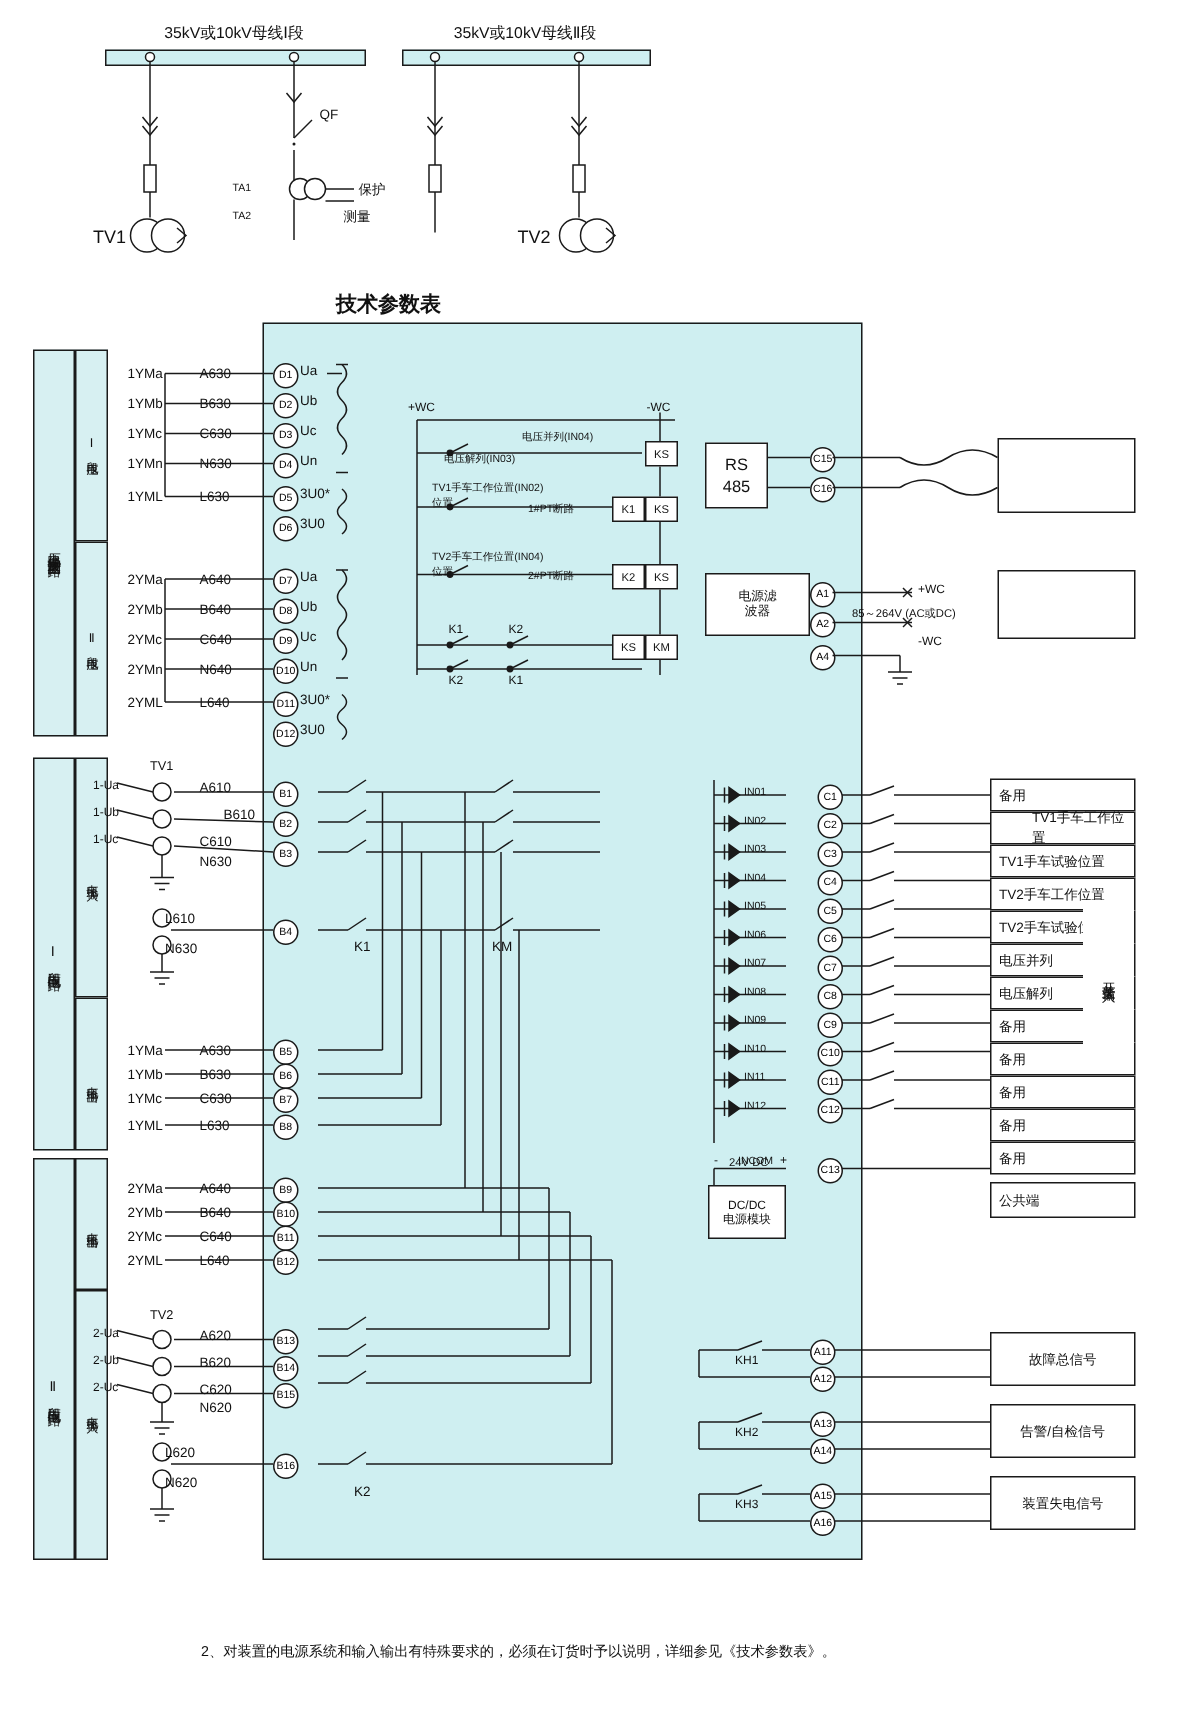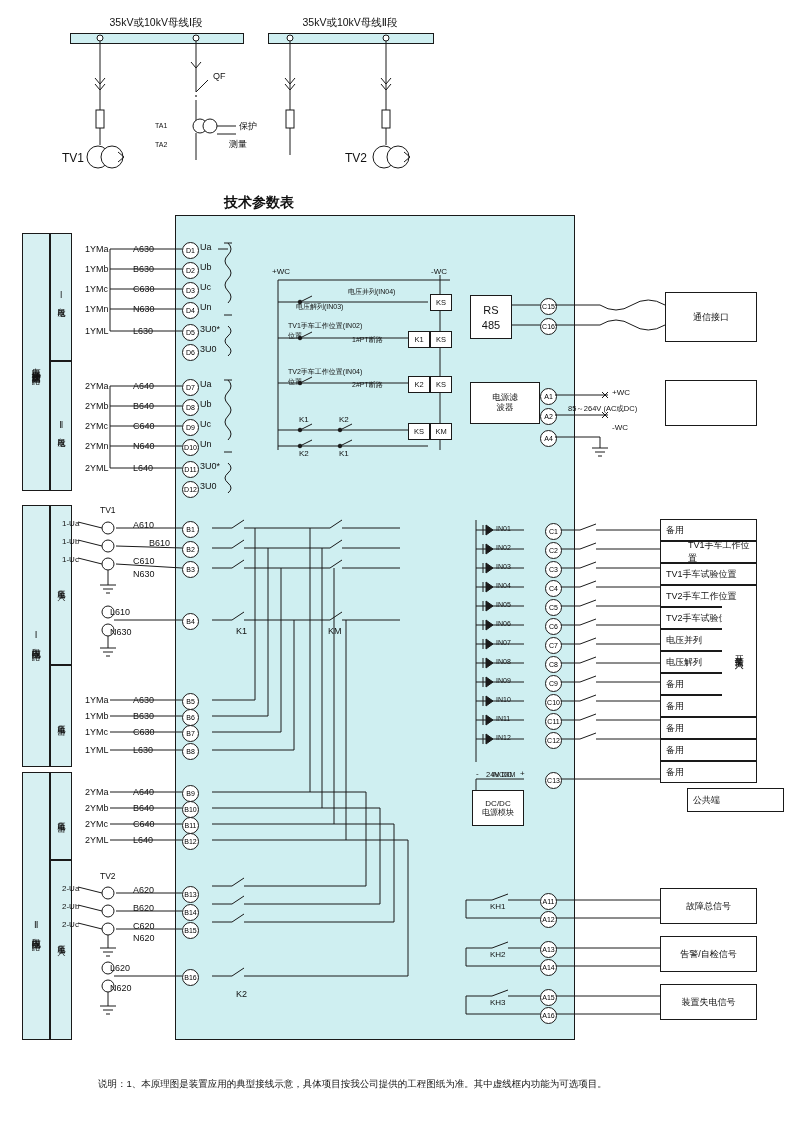--- a/index.html
+++ b/index.html
@@ -250,21 +250,20 @@
   <div class="txt" style="left:339px;top:416px;font-size:8px;">K2</div>
   <div class="txt" style="left:299px;top:450px;font-size:8px;">K2</div>
   <div class="txt" style="left:339px;top:450px;font-size:8px;">K1</div>
 
   <div class="box" style="left:470px;top:295px;width:42px;height:44px;background:#fff;"></div>
   <div class="txt c" style="left:491px;top:305px;font-size:11px;">RS</div>
   <div class="txt c" style="left:491px;top:320px;font-size:11px;">485</div>
   <div class="term" style="left:540px;top:298px;">C15</div>
   <div class="term" style="left:540px;top:318px;">C16</div>
   <div class="box" style="left:665px;top:292px;width:92px;height:50px;background:#fff;"></div>
-  <div class="vtext" style="left:665px;top:292px;width:92px;height:50px;">通信接口</div>
   <svg style="left:0;top:0;width:800px;height:400px;">
     <g stroke="#1a1a1a" stroke-width="1" fill="none">
       <line x1="512" y1="305" x2="540" y2="305"></line>
       <line x1="512" y1="325" x2="540" y2="325"></line>
       <line x1="555" y1="305" x2="600" y2="305"></line>
       <line x1="555" y1="325" x2="600" y2="325"></line>
       <path d="M600,305 q16,10 32,0 q16,-10 33,0"></path>
       <path d="M600,325 q16,-10 32,0 q16,10 33,0"></path>
     </g>
   </svg>
@@ -603,21 +602,21 @@
   <div class="rowlbl" style="left:660px;top:563px;width:97px;height:22px;">TV1手车试验位置</div>
   <div class="rowlbl" style="left:660px;top:585px;width:97px;height:22px;">TV2手车工作位置</div>
   <div class="rowlbl" style="left:660px;top:607px;width:97px;height:22px;">TV2手车试验位置</div>
   <div class="rowlbl" style="left:660px;top:629px;width:97px;height:22px;">电压并列</div>
   <div class="rowlbl" style="left:660px;top:651px;width:97px;height:22px;">电压解列</div>
   <div class="rowlbl" style="left:660px;top:673px;width:97px;height:22px;">备用</div>
   <div class="rowlbl" style="left:660px;top:695px;width:97px;height:22px;">备用</div>
   <div class="rowlbl" style="left:660px;top:717px;width:97px;height:22px;">备用</div>
   <div class="rowlbl" style="left:660px;top:739px;width:97px;height:22px;">备用</div>
   <div class="rowlbl" style="left:660px;top:761px;width:97px;height:22px;">备用</div>
-  <div class="rowlbl" style="left:660px;top:788px;width:97px;height:24px;margin-left:27px;">公共端</div>
+  <div class="rowlbl" style="left:660px;top:788px;width:97px;height:24px;">公共端</div>
 
   <div class="box" style="left:720px;top:607px;width:37px;height:88px;border:none;"></div>
   <div class="vtext vert" style="left:722px;top:600px;width:34px;height:100px;font-size:9px;background:#fff;">开关量输入</div>
 
   <div class="box" style="left:472px;top:790px;width:52px;height:36px;background:#fff;"></div>
   <div class="vtext" style="left:472px;top:790px;width:52px;height:36px;font-size:8px;">DC/DC<br>电源模块</div>
   <div class="txt" style="left:486px;top:771px;font-size:7.5px;">24V DC</div>
   <div class="txt" style="left:476px;top:770px;font-size:8px;">-</div>
   <div class="txt" style="left:520px;top:770px;font-size:8px;">+</div>
 
@@ -653,15 +652,15 @@
   <div class="term" style="left:540px;top:911px;">A12</div>
   <div class="term" style="left:540px;top:941px;">A13</div>
   <div class="term" style="left:540px;top:959px;">A14</div>
   <div class="term" style="left:540px;top:989px;">A15</div>
   <div class="term" style="left:540px;top:1007px;">A16</div>
 
   <div class="rowlbl" style="left:660px;top:888px;width:97px;height:36px;justify-content:center;padding-left:0;">故障总信号</div>
   <div class="rowlbl" style="left:660px;top:936px;width:97px;height:36px;justify-content:center;padding-left:0;">告警/自检信号</div>
   <div class="rowlbl" style="left:660px;top:984px;width:97px;height:36px;justify-content:center;padding-left:0;">装置失电信号</div>
 
-  <div class="note" style="left:98px;top:1076px;">说明：1、本原理图是装置应用的典型接线示意，具体项目按我公司提供的工程图纸为准。其中虚线框内功能为可选项目。</div>
+  <div class="note" style="left:134px;top:1094px;">2、对装置的电源系统和输入输出有特殊要求的，必须在订货时予以说明，详细参见《技术参数表》。</div>
 
 </div>
 
 </body></html>

